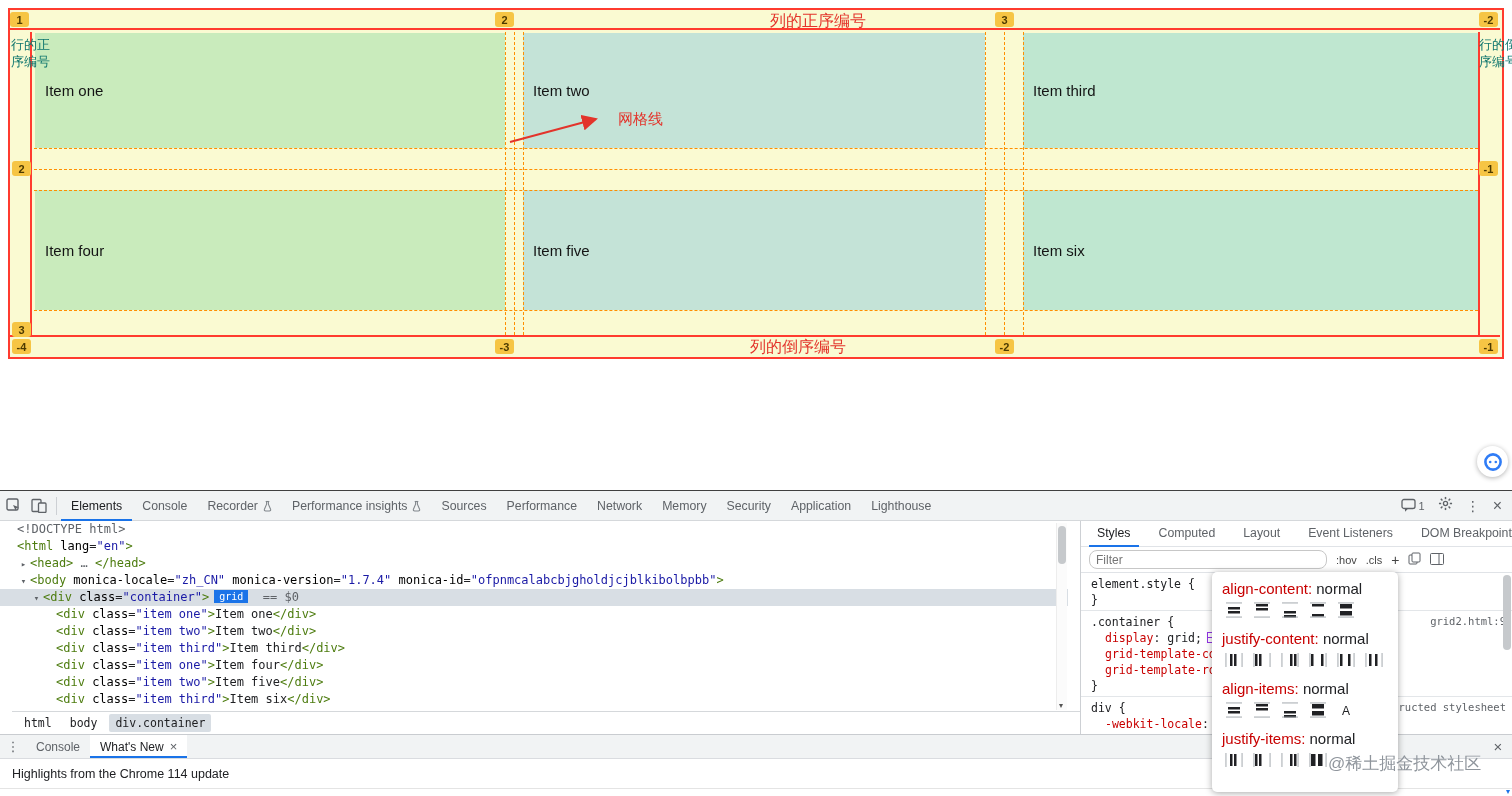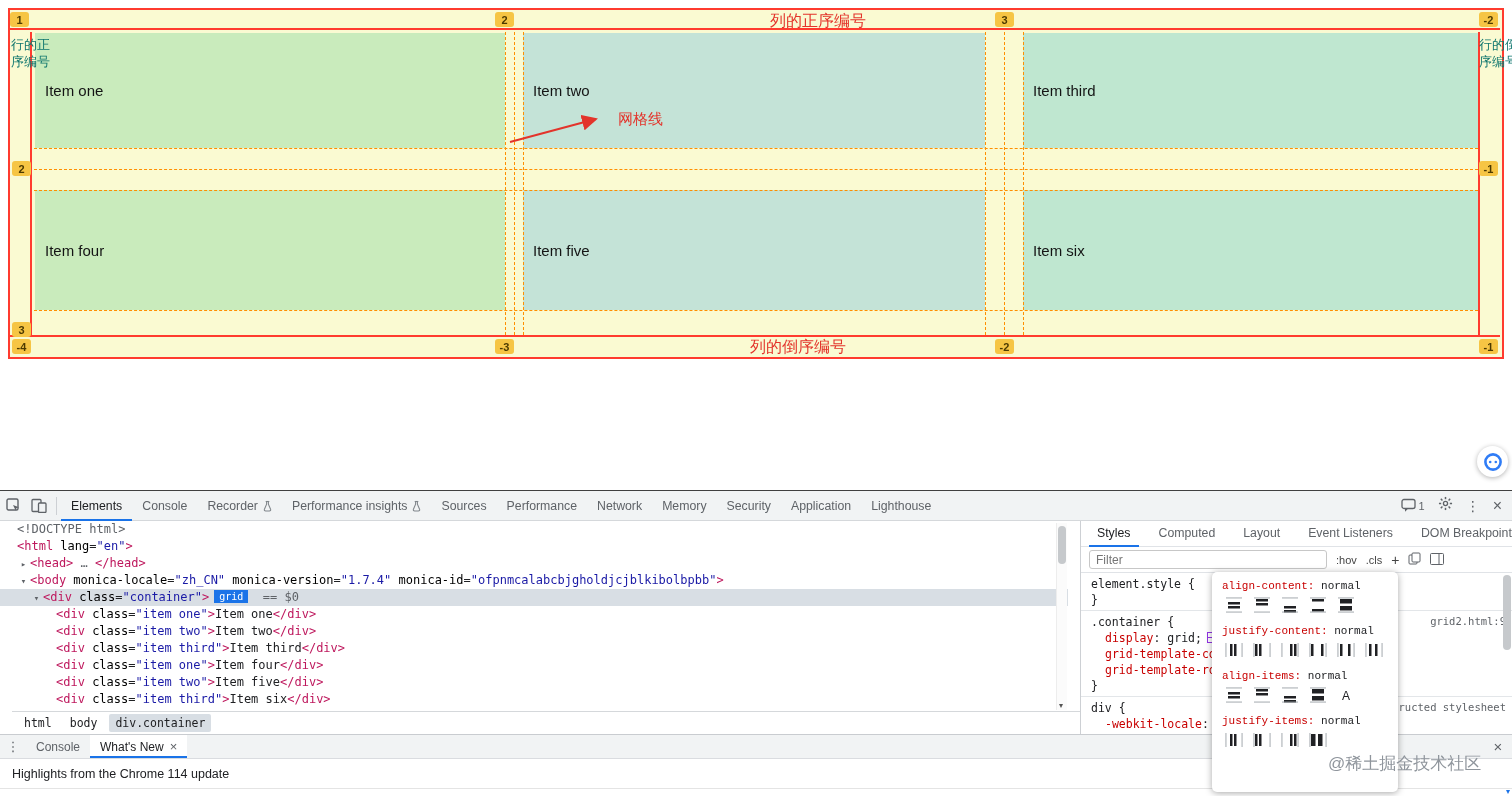--- a/index.html
+++ b/index.html
@@ -31,38 +31,38 @@
 .dtab{padding:0 10px;height:30px;display:inline-flex;align-items:center;gap:5px;font-size:12.3px;color:#5f6368;white-space:nowrap}
 .dtab.on{color:#202124;box-shadow:inset 0 -2px 0 #1a73e8}
 .tb-right{margin-left:auto;display:flex;align-items:center;gap:13px;padding-right:10px;color:#5f6368}
 .bubble{display:flex;align-items:center;gap:2px;font-size:11px;color:#5f6368}
 .kebab{font-size:14px}.xclose{font-size:16px}
 
 .dt-tree{position:absolute;left:0;top:30px;width:1068px;height:190px;overflow:hidden;background:#fff;font-family:"DejaVu Sans Mono",monospace;font-size:12px}
 .trow{height:17px;line-height:17px;white-space:pre;overflow:hidden}
 .trow.sel{background:#d8dee4}
 .arw{display:inline-block;width:13px;color:#5f6368;font-size:9px;text-align:center}
-.tk-tag{color:#be185d}.tk-attr{color:#000000}.tk-val{color:#1a1aa6}.tk-eq{color:#202124}.tk-txt{color:#202124}.tk-doc{color:#5f6368}
+.tk-tag{color:#4d7c0f}.tk-attr{color:#000000}.tk-val{color:#1a1aa6}.tk-eq{color:#202124}.tk-txt{color:#202124}.tk-doc{color:#5f6368}
 .gbadge{display:inline-block;background:#1a73e8;color:#fff;font-size:10px;line-height:13px;padding:0 5px;border-radius:0;margin-left:5px;vertical-align:1px}
 
 .sb1{position:absolute;left:1056px;top:32px;width:11px;height:187px;background:#fbfbfb;border-left:1px solid #ededed}
 .sb1 .thumb{position:absolute;left:1px;top:3px;width:8px;height:38px;background:#c6c9cc;border-radius:4px}
 .sb1 .dn{position:absolute;bottom:0;left:2px;font-size:8px;color:#555}
 
 .dt-crumbs{position:absolute;left:12px;top:220px;width:1080px;height:23px;border-top:1px solid #d5d8db;display:flex;align-items:center;padding-left:6px;font-family:"DejaVu Sans Mono",monospace;font-size:11.5px;color:#202124;background:#fff}
 .crumb{padding:2px 6px;margin-right:6px;border-radius:2px}
 .crumb.on{background:#d8dee4}
 
 .dt-right{position:absolute;left:1080px;top:30px;width:432px;height:213px;border-left:1px solid #cdd0d4;background:#fff}
 .sp-tabs{height:26px;display:flex;align-items:center;gap:12px;border-bottom:1px solid #e0e3e7;padding-left:8px}
 .stab{padding:0 8px;height:26px;line-height:25px;font-size:12.3px;color:#5f6368;white-space:nowrap}
 .stab.on{color:#202124;box-shadow:inset 0 -2px 0 #1a73e8}
 .stab.more{margin-left:auto;padding-right:10px;color:#5f6368}
 .sp-filter{height:26px;display:flex;align-items:center;gap:9px;padding:0 8px;border-bottom:1px solid #e0e3e7}
-.sp-filter input{width:238px;height:19px;border:1px solid #c7c7c7;border-radius:3px;font-size:12px;padding:0 6px;color:#202124;outline:none}
+.sp-filter input{width:238px;height:19px;border:1px solid #c7c7c7;border-radius:8px;font-size:12px;padding:0 6px;color:#202124;outline:none}
 .sp-hov{font-size:11px;color:#444}
 .sp-plus{font-size:14px;color:#444}
 .sp-rules{position:relative;height:161px;overflow:hidden;font-family:"DejaVu Sans Mono",monospace;font-size:11.5px}
 .rule{position:relative;padding:3px 8px 2px 10px;border-bottom:1px solid #e3e6e9}
 .rline{line-height:16px;color:#202124;white-space:pre}
 .prop{padding-left:14px;line-height:16px;white-space:pre}
 .pname{color:#c80000}.pval{color:#202124}.psel{color:#202124}.pbr{color:#202124}
 .rlink{position:absolute;top:4px;right:6px;font-size:10.5px;color:#5f6368;white-space:nowrap}
 
 .dt-drawer{position:absolute;left:0;top:243px;width:1512px;height:63px;background:#fff;border-top:1px solid #c9ccd0}
@@ -73,21 +73,21 @@
 .drx{color:#5f6368;font-size:13px}
 .dr-close{margin-left:auto;width:28px;display:flex;align-items:center;justify-content:center;font-size:15px}
 .dr-content{height:29px;display:flex;align-items:center;padding-left:12px;font-size:12.5px;color:#202124}
 .dr-foot{height:9px;border-top:1px solid #e4e4e4;position:relative}
 .dr-foot .corner{position:absolute;right:2px;top:-2px;font-size:8px;color:#1a73e8}
 
 .sb2{position:absolute;left:1503px;top:575px;width:8px;height:75px;background:#c6c9cc;border-radius:4px;z-index:8}
 
 
 .popup{position:absolute;left:1212px;top:572px;width:186px;height:220px;background:#fff;border-radius:5px;box-shadow:0 1px 7px rgba(0,0,0,.35);z-index:40;padding:8px 10px;overflow:hidden}
-.popup-label{font-family:Liberation Mono, monospace;font-size:11px;margin-bottom:3px;white-space:nowrap}
+.popup-label{font-family:Liberation Sans, sans-serif;font-size:15px;margin-bottom:3px;white-space:nowrap}
 .popup-label .pl{color:#c80000}.popup-label .pv{color:#202124}
 .popup-icons{display:flex;gap:4px;margin-bottom:10px}
 .icon-btn{width:24px;height:20px;display:flex;align-items:center;justify-content:center;border-radius:3px}
 
 .monica{position:absolute;left:1477px;top:446px;width:31px;height:31px;border-radius:50%;background:#fff;box-shadow:0 1px 5px rgba(0,0,0,.3);display:flex;align-items:center;justify-content:center;z-index:10}
 .watermark{position:absolute;left:1328px;top:752px;font-size:17px;color:#8f959c;z-index:60;white-space:nowrap}
 </style>
 </head>
 <body>
 

